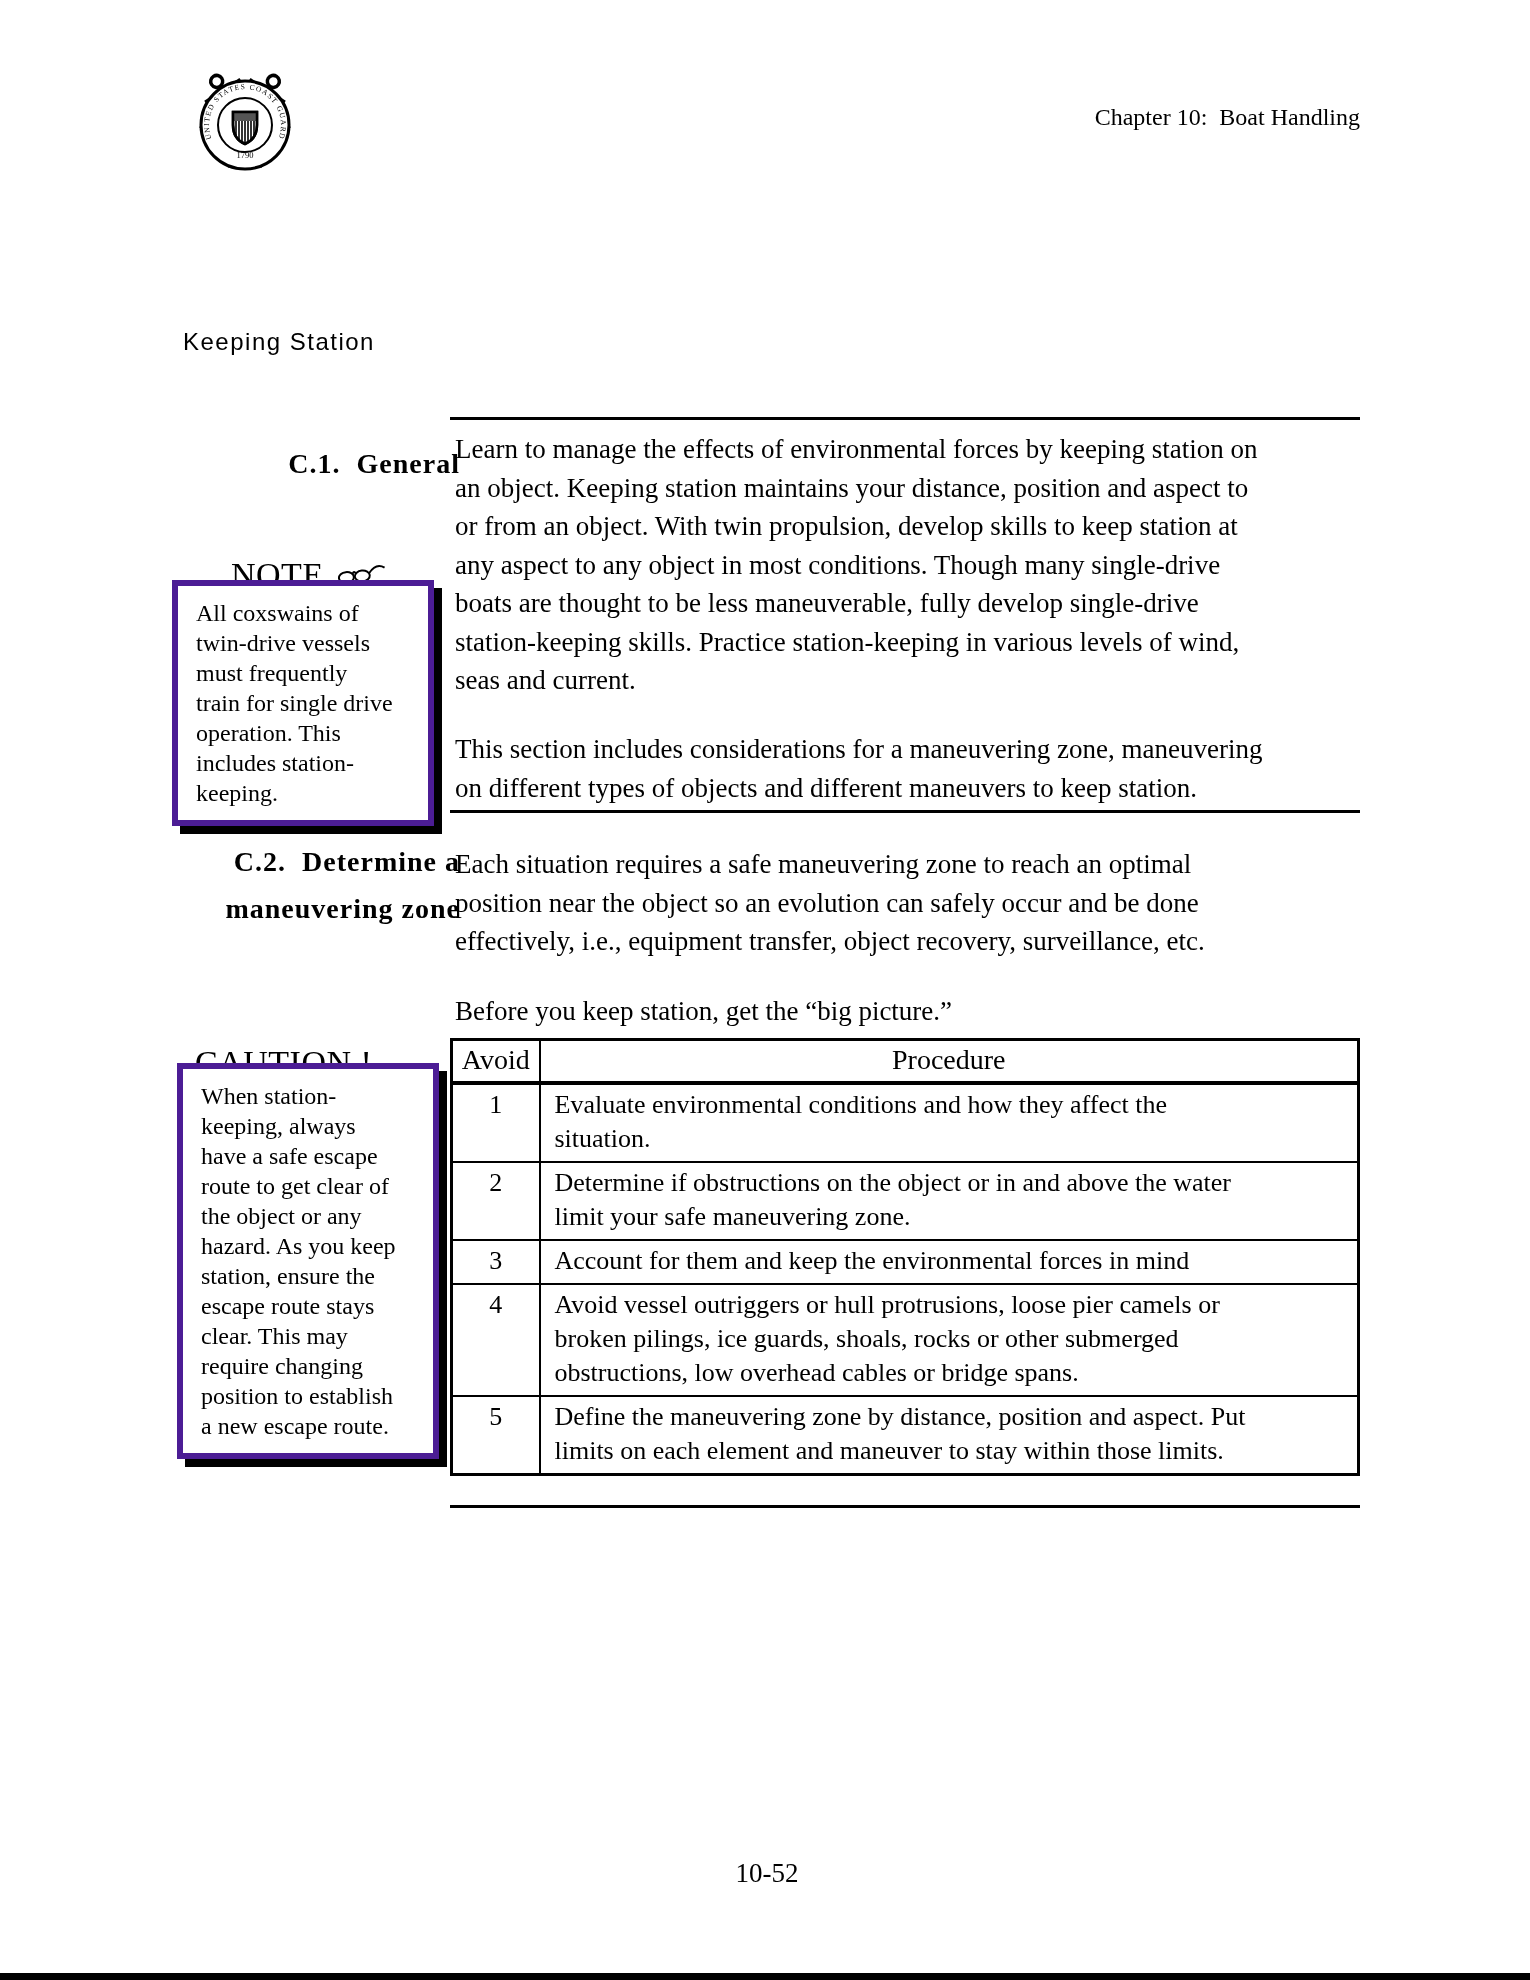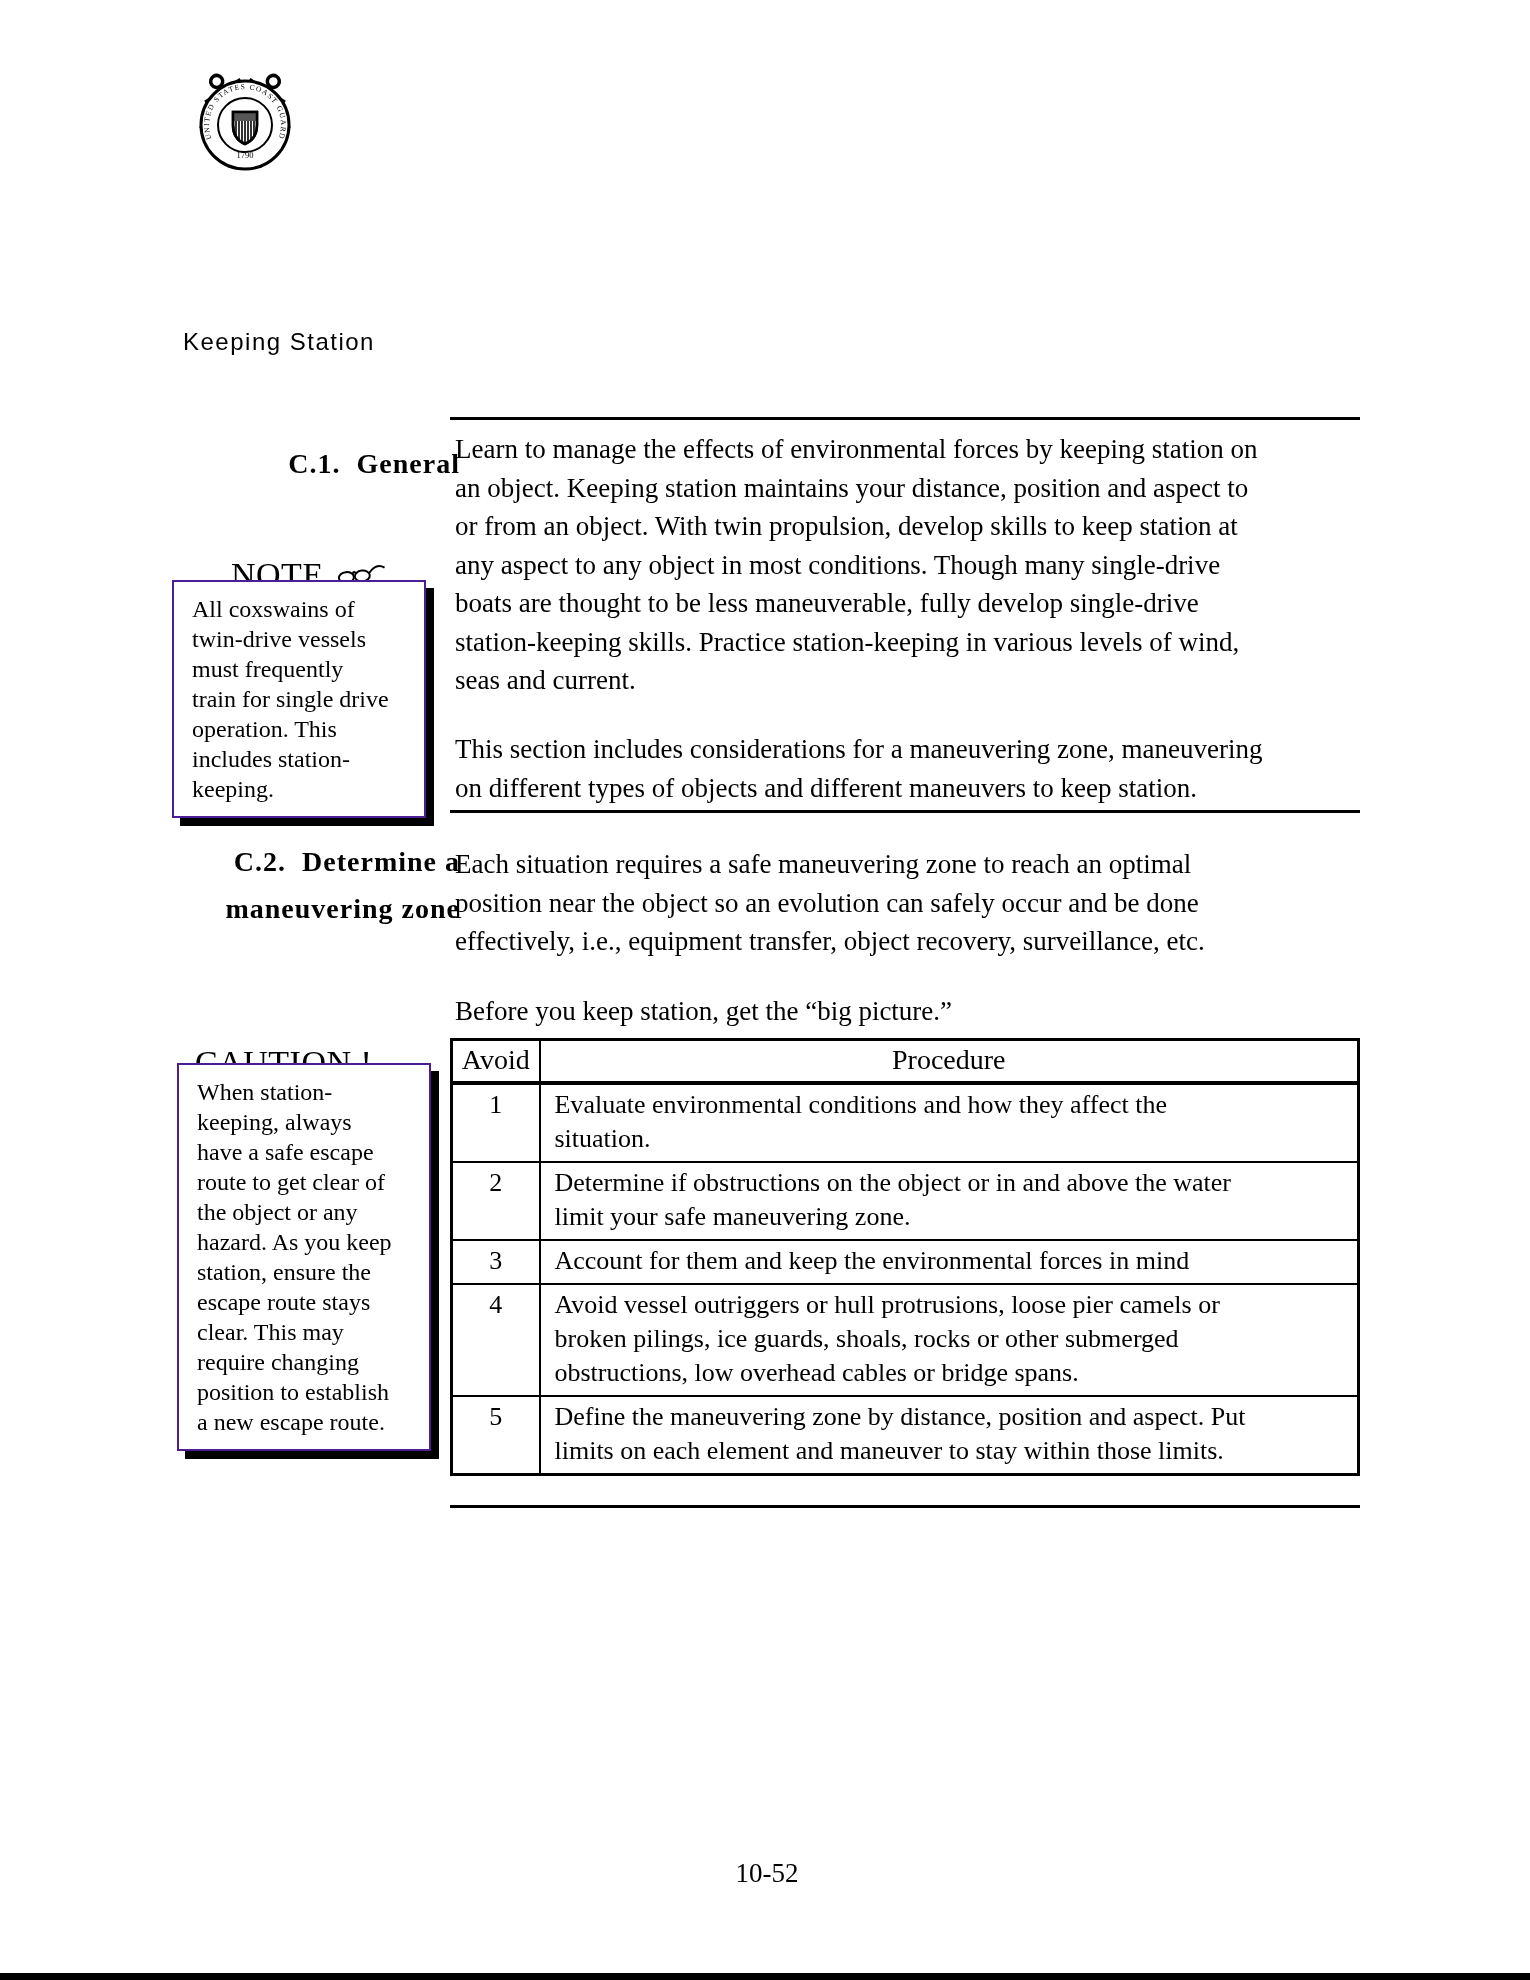--- a/index.html
+++ b/index.html
@@ -49,21 +49,21 @@
   .admon-label{
     left:195px;
     font-size:34px;letter-spacing:0.5px;
     white-space:pre-wrap;
   }
   .note-label{top:518px;}
   .caution-label{top:1044px;}
   .glasses{vertical-align:baseline;margin-left:12px;transform:rotate(-6deg);}
   .admon-box{
     background:#fff;
-    border:2px solid #4c1d95;
+    border:6px solid #4c1d95;
     box-shadow:8px 8px 0 #000;
     width:218px;
     padding:12px 14px 12px 18px;
     font-size:24px;line-height:30px;
     white-space:pre-line;
   }
   .note-box{top:580px;left:172px;}
   .caution-box{top:1063px;left:177px;}
   table.steps{
     top:1038px;left:450px;width:910px;
@@ -142,20 +142,21 @@
             <line x1="65" y1="61" x2="65" y2="85"></line>
           <line x1="68" y1="61" x2="68" y2="85"></line>
             <line x1="71" y1="61" x2="71" y2="85"></line>
           <line x1="74" y1="61" x2="74" y2="85"></line>
         </g>
       </g>
       <path d="M 53,52 h 24 v 13 q 0,14 -12,19 q -12,-5 -12,-19 Z" fill="none" stroke="#000" stroke-width="2.5"></path>
     </svg>
   </div>
 
+  <div class="abs chapter-header">Chapter 10:  Boat Handling</div>
 
   <h1 class="abs title">Keeping Station</h1>
 
   <div class="abs rule rule1"></div>
 
   <div class="abs heading heading-c1">C.1.  General</div>
   <div class="abs para para1">Learn to manage the effects of environmental forces by keeping station on
 an object. Keeping station maintains your distance, position and aspect to
 or from an object. With twin propulsion, develop skills to keep station at
 any aspect to any object in most conditions. Though many single-drive

